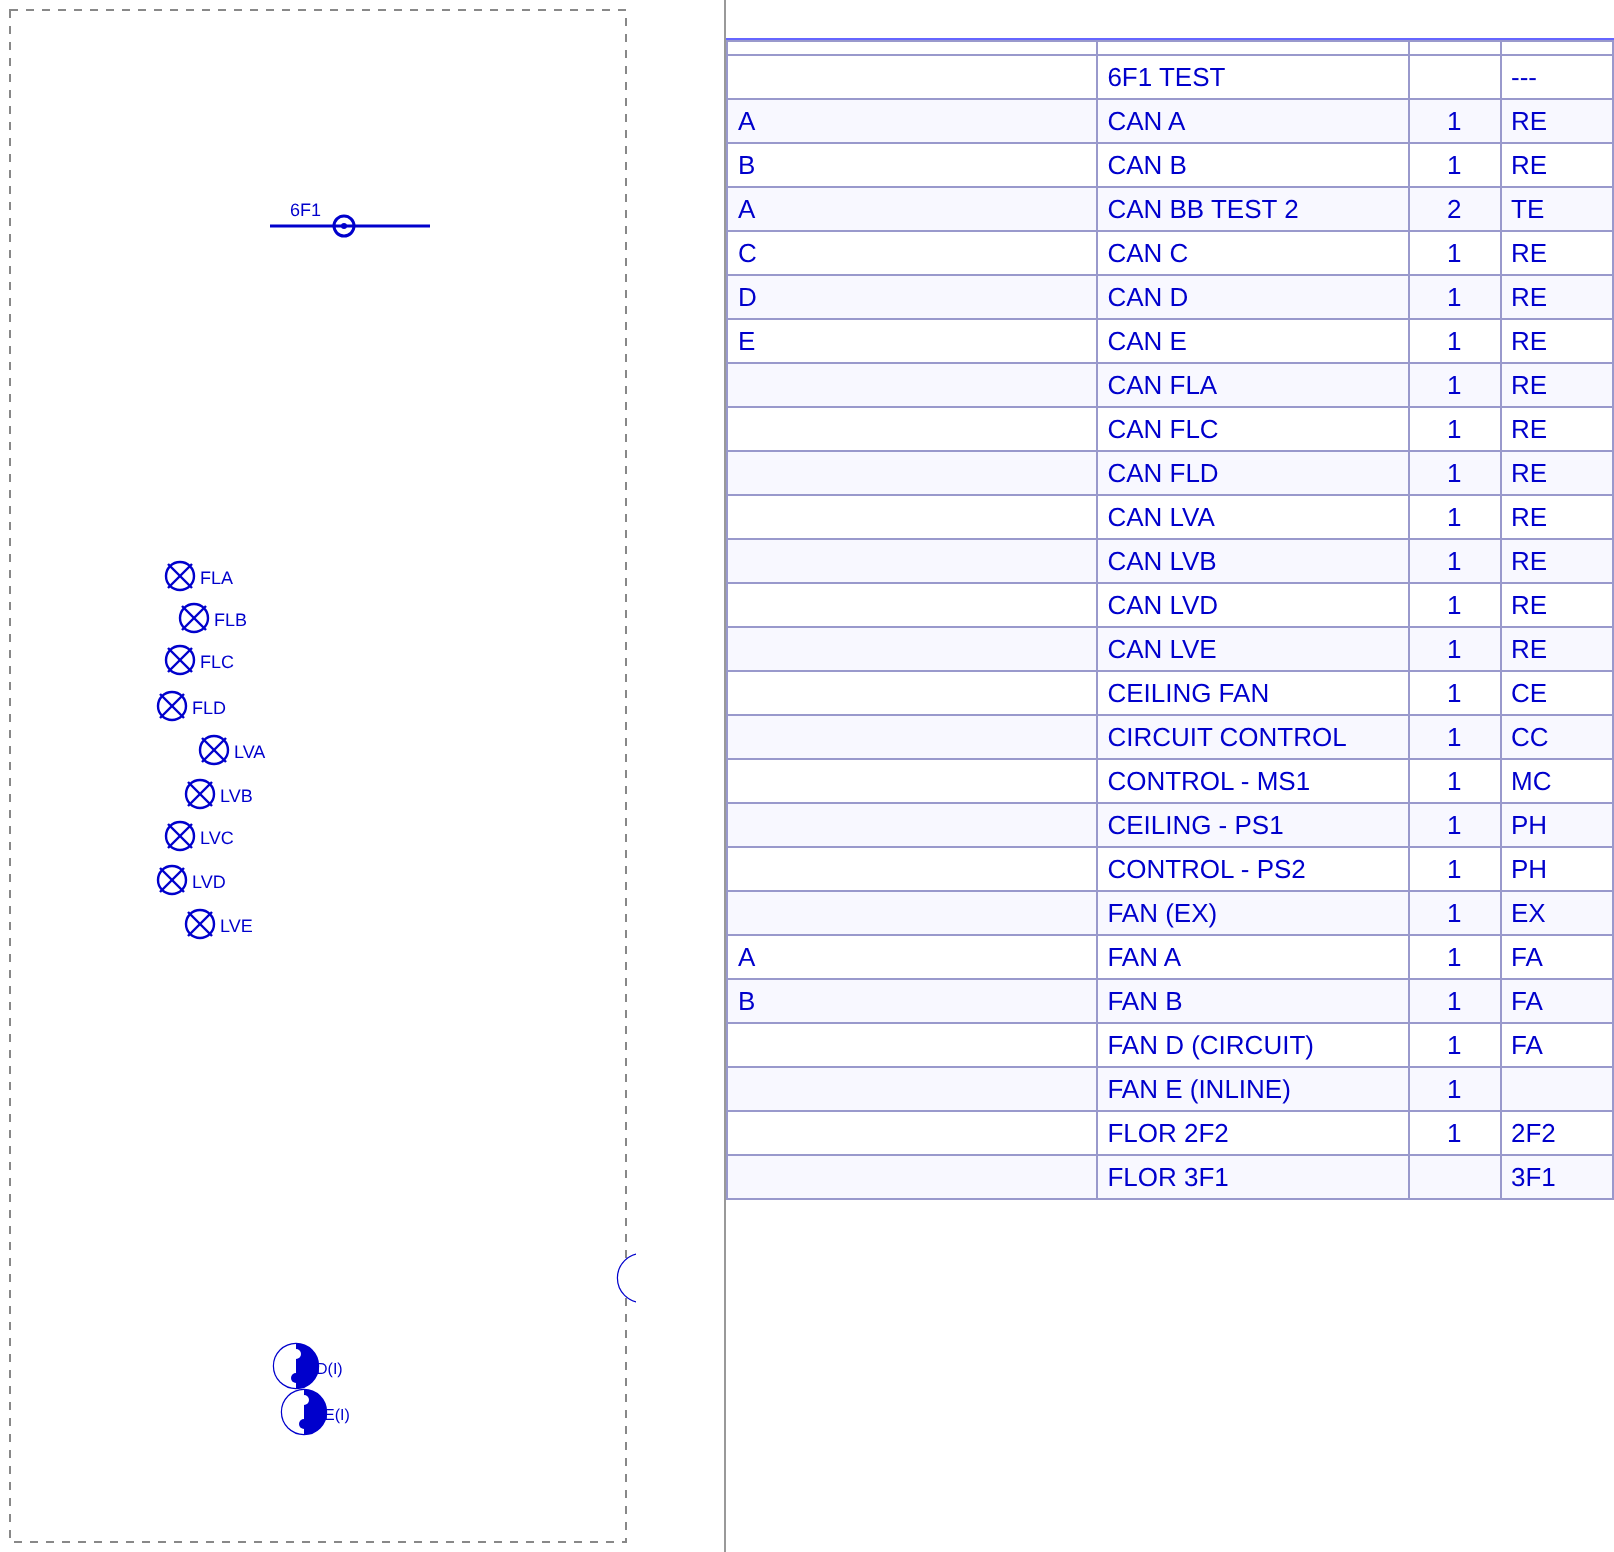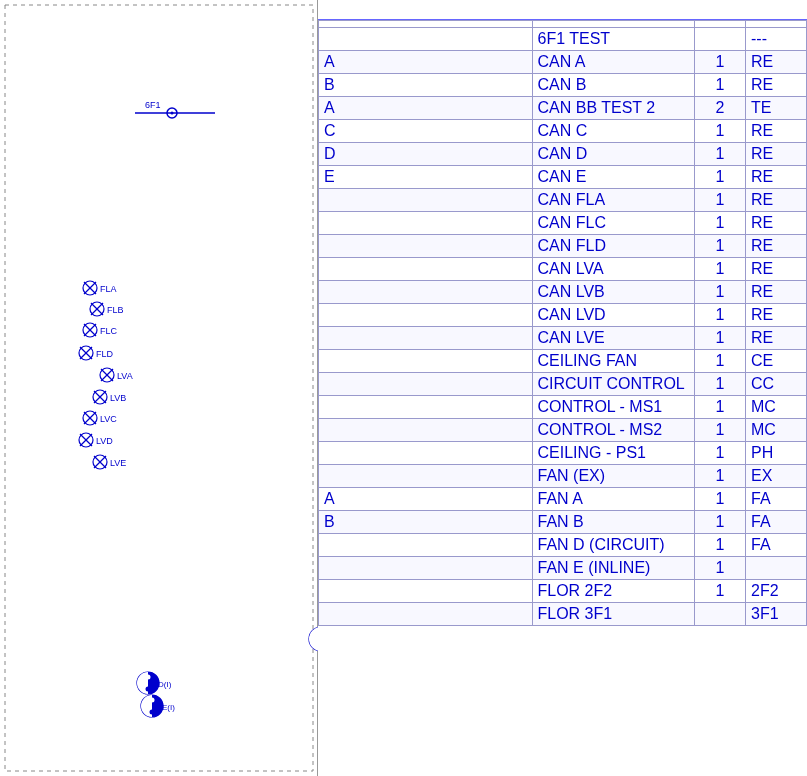--- a/index.html
+++ b/index.html
@@ -13,21 +13,21 @@
     }
 
     .main-container {
       display: flex;
       width: 807px;
       height: 776px;
       background: #c8c8c8;
     }
 
     .left-panel {
-      width: 318px;
+      width: 363px;
       height: 776px;
       background: white;
       position: relative;
       border-right: 1px solid #999;
     }
 
     .right-panel {
       flex: 1;
       height: 776px;
       background: white;
@@ -42,21 +42,21 @@
     }
 
     .table-container {
       overflow-y: auto;
       height: calc(776px - 20px);
     }
 
     table {
       width: 100%;
       border-collapse: collapse;
-      font-size: 16px;
+      font-size: 13px;
       color: #0000cc;
     }
 
     thead tr th {
       background: white;
       color: #0000cc;
       border: 1px solid #9999cc;
       padding: 3px 5px;
       text-align: left;
       font-weight: bold;
@@ -354,27 +354,27 @@
     <td class="col-extra">CC</td>
   </tr>
             <tr>
     <td class="col-symbol"></td>
     <td class="col-name">CONTROL - MS1</td>
     <td class="col-qty">1</td>
     <td class="col-extra">MC</td>
   </tr>
             <tr>
     <td class="col-symbol"></td>
-    <td class="col-name">CONTROL - MS2</td>
-    <td class="col-qty">1</td>
-    <td class="col-extra">MC</td>
-  </tr>
-            <tr>
-    <td class="col-symbol"></td>
     <td class="col-name">CEILING - PS1</td>
+    <td class="col-qty">1</td>
+    <td class="col-extra">PH</td>
+  </tr>
+            <tr>
+    <td class="col-symbol"></td>
+    <td class="col-name">CONTROL - PS2</td>
     <td class="col-qty">1</td>
     <td class="col-extra">PH</td>
   </tr>
             <tr>
     <td class="col-symbol"></td>
     <td class="col-name">FAN (EX)</td>
     <td class="col-qty">1</td>
     <td class="col-extra">EX</td>
   </tr>
             <tr>

